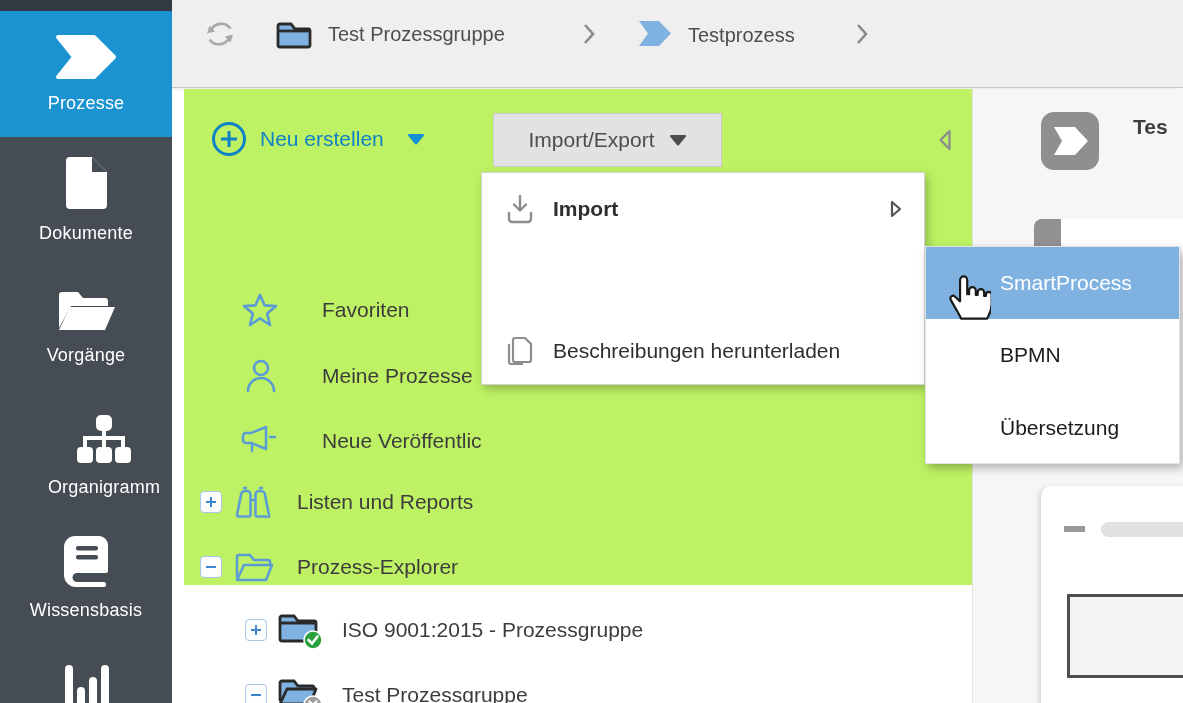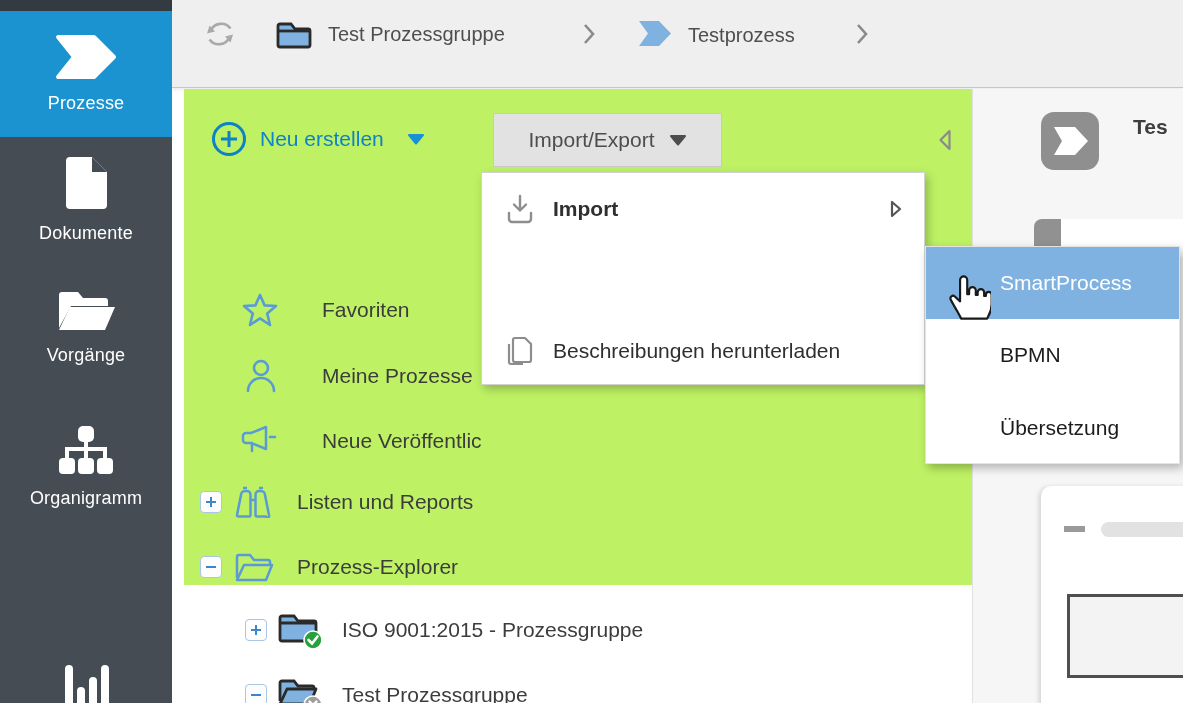--- a/index.html
+++ b/index.html
@@ -139,37 +139,47 @@
     <div class="side-item" style="top:263px;">
       <span>
         <svg width="60" height="46" viewBox="0 0 60 46">
           <path d="M3 42 V9 a3 3 0 0 1 3-3 h16 l5 6 h22 a3 3 0 0 1 3 3 v5 H15 z" fill="#fff"></path>
           <polygon points="14,21 59,21 49,44 3,44" fill="#fff"></polygon>
         </svg>
       </span>
       <span class="side-label">Vorgänge</span>
     </div>
 
-    <div class="side-item" style="top:404px;">
+    <div class="side-item" style="top:393px;margin-left:18px;">
       <span>
         <svg width="56" height="50" viewBox="0 0 56 50">
           <g stroke="#fff" stroke-width="4" fill="none">
             <path d="M28 15 V24 M9 34 V24 H47 V34 M28 24 V34"></path>
           </g>
           <g fill="#fff">
             <rect x="20" y="1" width="16" height="16" rx="5"></rect>
             <rect x="1" y="33" width="16" height="16" rx="4"></rect>
             <rect x="20" y="33" width="16" height="16" rx="4"></rect>
             <rect x="39" y="33" width="16" height="16" rx="4"></rect>
           </g>
         </svg>
       </span>
       <span class="side-label">Organigramm</span>
     </div>
 
+    <div class="side-item" style="top:515px;">
+      <span>
+        <svg width="46" height="52" viewBox="0 0 46 52">
+          <path d="M12 1 h24 a9 9 0 0 1 9 9 v26 a2 2 0 0 1 -2 2 H14 a4.5 4.5 0 0 0 0 9 h27 a2 2 0 0 1 2 2 v1 a2 2 0 0 1 -2 2 H13 A12 12 0 0 1 1 40 V12 a11 11 0 0 1 11 -11 z" fill="#fff"></path>
+          <rect x="13" y="11" width="22" height="4.5" rx="2" fill="#454c54"></rect>
+          <rect x="13" y="20" width="22" height="4.5" rx="2" fill="#454c54"></rect>
+        </svg>
+      </span>
+      <span class="side-label">Wissensbasis</span>
+    </div>
 
     <div class="side-item" style="top:641px;height:62px;justify-content:flex-start;padding-top:22px;">
       <span>
         <svg width="46" height="44" viewBox="0 0 46 44">
           <g fill="#fff">
             <rect x="2" y="2" width="8" height="42" rx="4"></rect>
             <rect x="14" y="24" width="8" height="20" rx="4"></rect>
             <rect x="26" y="14" width="8" height="30" rx="4"></rect>
             <rect x="38" y="2" width="8" height="42" rx="4"></rect>
           </g>

